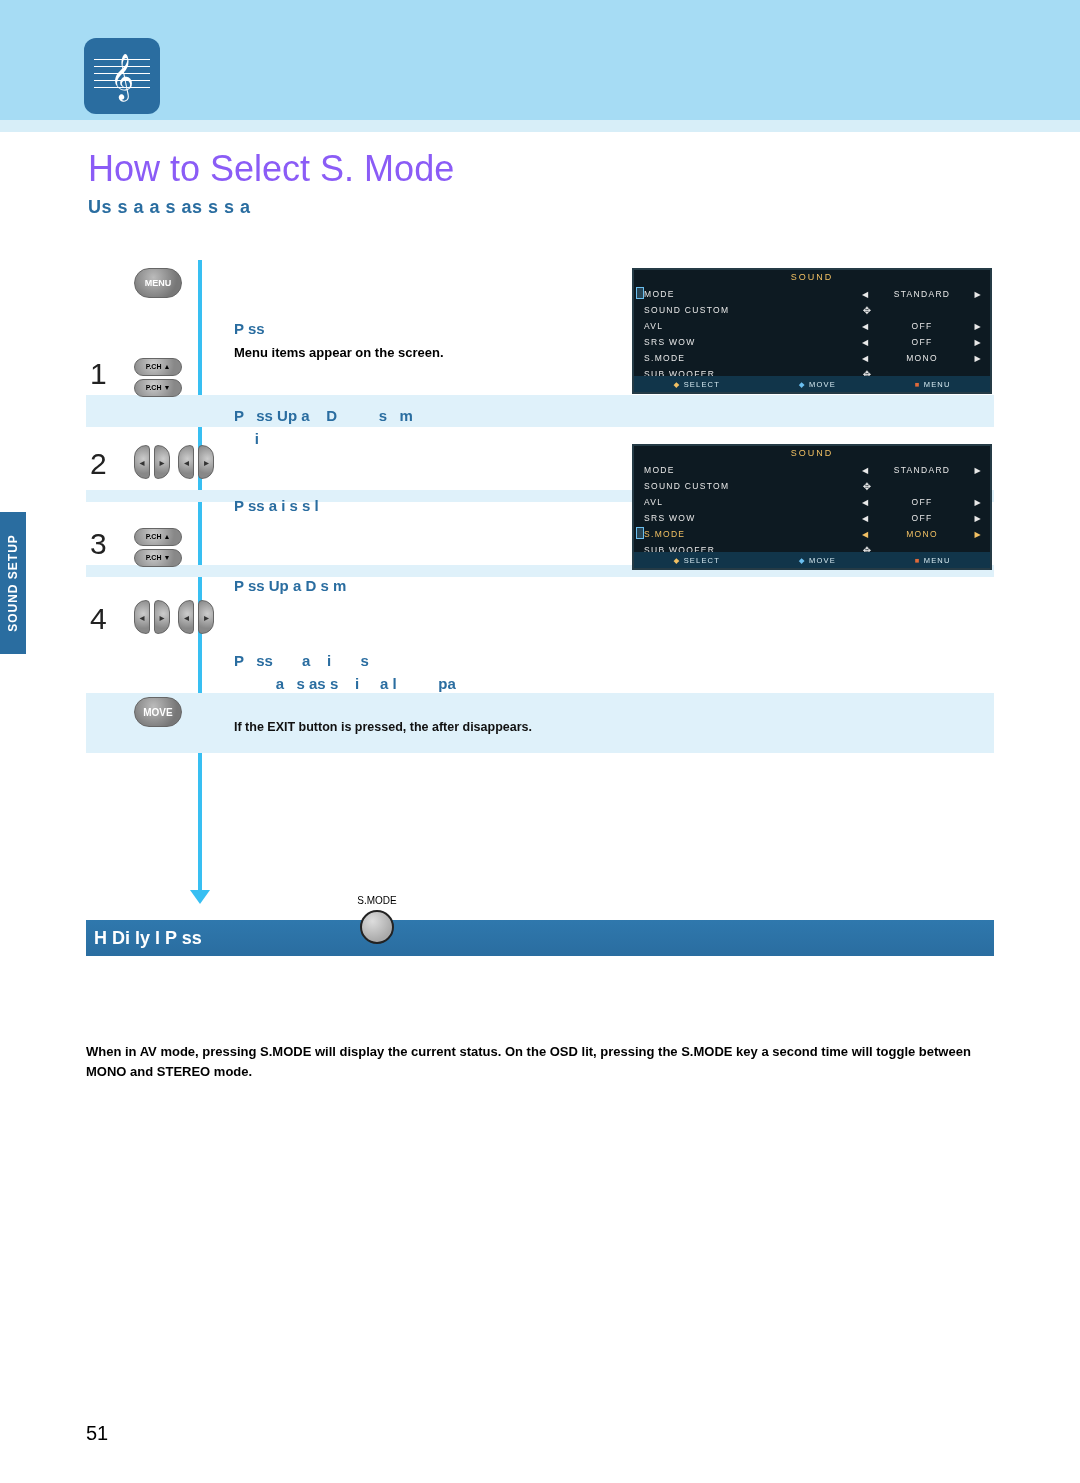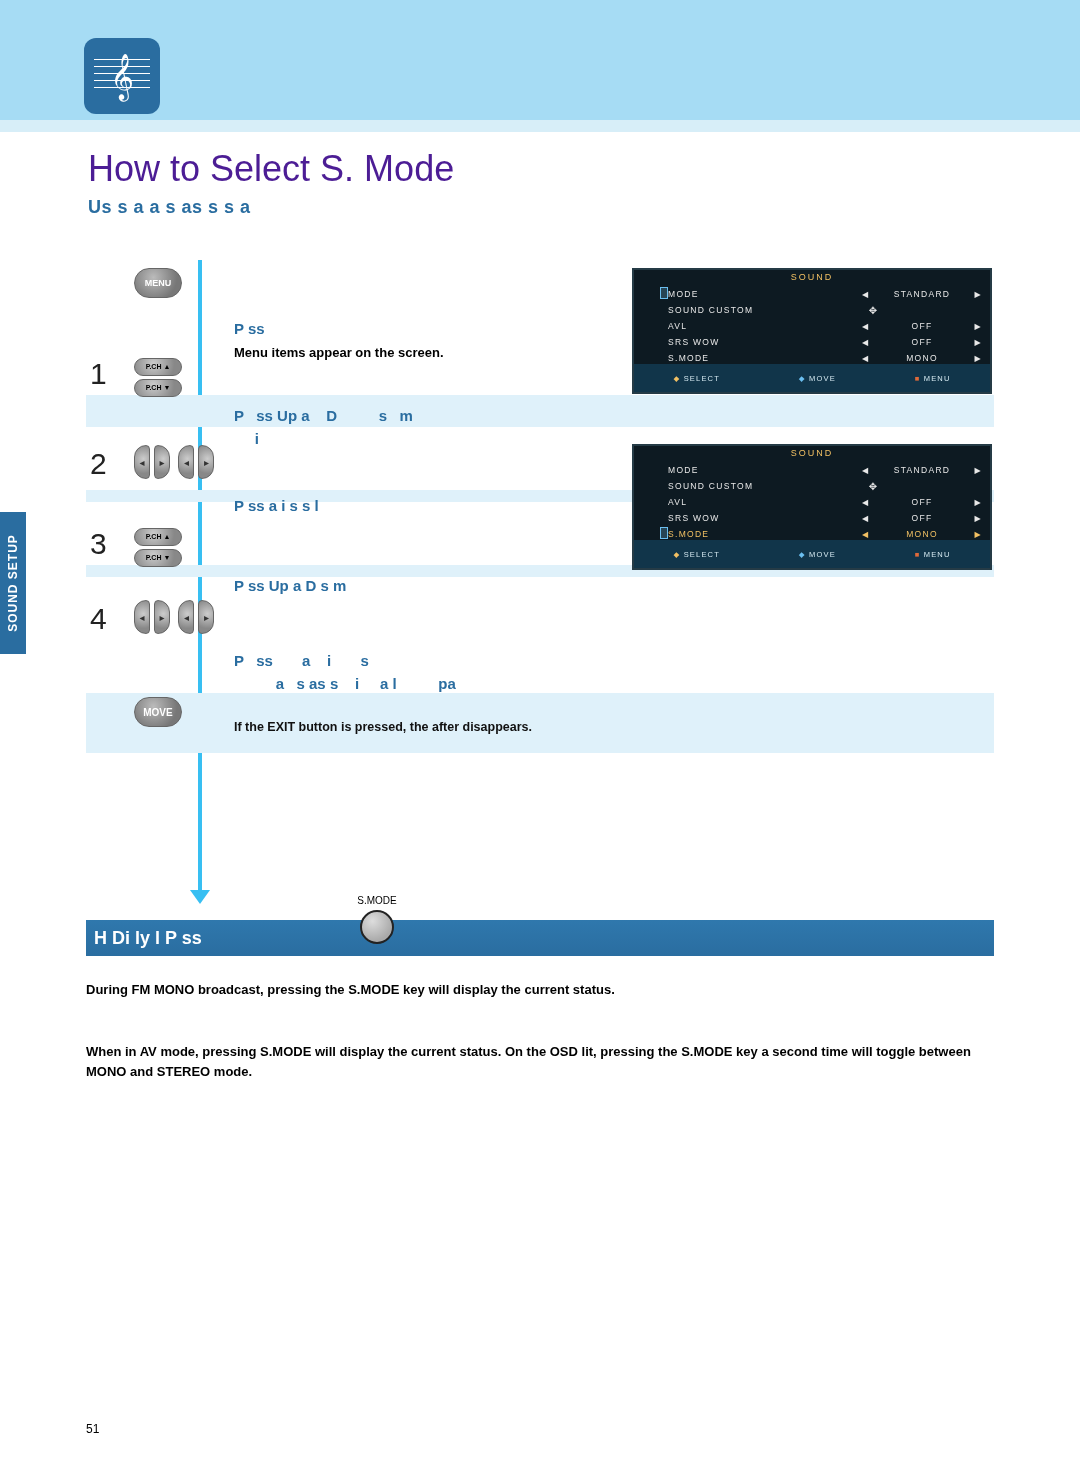--- a/index.html
+++ b/index.html
@@ -3,21 +3,21 @@
 <meta charset="utf-8">
 <style>
   * { box-sizing: border-box; margin: 0; padding: 0; }
   html, body { width: 1080px; height: 1483px; background: #fff; font-family: Arial, Helvetica, sans-serif; position: relative; }
   .top-banner { position: absolute; left: 0; top: 0; width: 1080px; height: 120px; background: #a6dcf4; }
   .top-banner-mid { position: absolute; left: 0; top: 120px; width: 1080px; height: 12px; background: #d7eef8; }
   .logo-box { position: absolute; left: 84px; top: 38px; width: 76px; height: 76px; border-radius: 12px; background: #2a6da0; display: flex; align-items: center; justify-content: center; }
   .logo-box .treble { color: #fff; font-size: 40px; line-height: 1; }
   .logo-box .staff { position: absolute; }
   .logo-box .staff span { display: block; width: 56px; height: 7px; border-top: 1.5px solid #fff; }
-  .page-title { position: absolute; left: 88px; top: 148px; font-size: 36px; font-weight: 400; color: #4c1d95; }
+  .page-title { position: absolute; left: 88px; top: 148px; font-size: 36px; font-weight: 400; color: #8b5cf6; }
   .subhead { position: absolute; left: 88px; top: 197px; font-size: 18px; font-weight: 700; color: #2a6da0; letter-spacing: .5px; }
   .side-tab { position: absolute; left: 0; top: 512px; width: 26px; height: 142px; background: #2a6da0; color: #fff; font-size: 12px; font-weight: 700; letter-spacing: 1px; display: flex; align-items: center; justify-content: center; }
   .side-tab span { transform: rotate(-90deg); white-space: nowrap; }
   .arrow-line { position: absolute; left: 198px; top: 260px; width: 4px; height: 632px; background: #38bff2; }
   .arrow-head { position: absolute; left: 190px; top: 890px; width: 0; height: 0; border-left: 10px solid transparent; border-right: 10px solid transparent; border-top: 14px solid #38bff2; }
   .step { position: absolute; width: 900px; }
   .step-menu { left: 130px; top: 268px; }
   .step1 { left: 130px; top: 355px; }
   .step2 { left: 130px; top: 445px; }
   .step3 { left: 130px; top: 525px; }
@@ -40,40 +40,40 @@
   .step-icons { position: absolute; left: 4px; top: 0; }
   .step-text { position: absolute; left: 104px; top: 2px; font-size: 15px; font-weight: 700; color: #2a6da0; line-height: 1.5; margin-top: 48px; }
   .step-text .sub { color: #000; font-size: 13px; display: block; margin-top: 2px; }
   .exit-row { position: absolute; left: 130px; top: 697px; display: flex; }
   .exit-row .exit-text { position: absolute; left: 104px; top: 2px; font-size: 12.5px; font-weight: 700; color: #111; width: 720px; line-height: 1.55; }
   .osd { position: absolute; left: 632px; width: 360px; height: 126px; background: #0d1a22; border: 2px solid #253b46; }
   .osd1 { top: 268px; }
   .osd2 { top: 444px; }
   .osd .titlebar { text-align: center; font-size: 9px; color: #f2c063; letter-spacing: 2px; padding: 2px 0; }
   .osd .rows { padding: 2px 8px 4px 10px; }
-  .osd .row { display: flex; align-items: center; height: 16px; font-size: 8.5px; letter-spacing: 1.3px; color: #e8e8e8; margin-left: 24px; }
+  .osd .row { display: flex; align-items: center; height: 16px; font-size: 8.5px; letter-spacing: 1.3px; color: #e8e8e8; }
   .osd .row.hl { color: #f2c063; }
   .osd .row .label { flex: 1; }
   .osd .row .val { width: 120px; text-align: center; position: relative; display: flex; align-items: center; justify-content: center; }
   .osd .row .val .arrL, .osd .row .val .arrR { font-size: 8px; color: #e8e8e8; }
   .osd .row.hl .val .arrL, .osd .row.hl .val .arrR { color: #f2c063; }
   .osd .row .val .txt { flex: 1; }
   .osd .row .selbox { position: absolute; left: -8px; top: 1px; width: 8px; height: 12px; border: 1px solid #6bbff0; background: rgba(120,200,240,.25); }
   .osd .row .center-sym { flex: 1; text-align: center; font-size: 10px; }
-  .osd .footer { position: absolute; left: 0; right: 0; bottom: 0; height: 28px; background: #11354a; display: flex; align-items: center; justify-content: space-around; font-size: 7.5px; letter-spacing: 1.2px; color: #d4e8f0; }
+  .osd .footer { position: absolute; left: 0; right: 0; bottom: 0; height: 16px; background: #11354a; display: flex; align-items: center; justify-content: space-around; font-size: 7.5px; letter-spacing: 1.2px; color: #d4e8f0; }
   .osd .footer .dot-y { color: #f2c063; }
   .osd .footer .dot-b { color: #6bbff0; }
   .osd .footer .dot-r { color: #e06a3a; }
   .lower-title-bar { position: absolute; left: 86px; top: 920px; width: 908px; height: 36px; background: #2a6da0; background: linear-gradient(180deg,#2f78ad,#2a6da0); display: flex; align-items: center; padding-left: 8px; color: #fff; font-size: 18px; font-weight: 700; }
   .smode-lbl { position: absolute; left: 352px; top: 895px; font-size: 10px; text-align: center; width: 50px; color: #000; }
   .smode-btn { position: absolute; left: 360px; top: 910px; width: 34px; height: 34px; border-radius: 50%; border: 2px solid #222; background: radial-gradient(circle at 35% 30%, #ddd, #aaa 70%); z-index: 2; }
   .para { position: absolute; left: 86px; width: 908px; font-size: 13px; font-weight: 700; line-height: 1.55; }
   .para1 { top: 980px; }
   .para2 { top: 1042px; }
-  .page-num { position: absolute; left: 86px; top: 1422px; font-size: 12px; }
+  .page-num { position: absolute; left: 86px; top: 1422px; font-size: 20px; }
 </style>
 </head>
 <body>
 
 <div class="top-banner"></div>
 <div class="top-banner-mid"></div>
 <div class="logo-box">
   <div class="staff">
       <span></span>
       <span></span>
@@ -276,17 +276,17 @@
     <span><span class="dot-r">■</span> <span>MENU</span></span>
   </div>
 </div>
 
 <div class="smode-lbl">S.MODE</div>
 <div class="smode-btn"></div>
 <div class="lower-title-bar">
   <span>H     Di   ly  l         P   ss</span>
 </div>
 <div class="para para1">
-  <span>During FM MONO broadcast, pressing the S.MODE key will display the current status.</span><br>
+  <br>
 </div>
 <div class="para para2">When in AV mode, pressing S.MODE will display the current status. On the OSD lit, pressing the S.MODE key a second time will toggle between MONO and STEREO mode.</div>
 
 <div class="page-num">51</div>
 
 </body></html>

